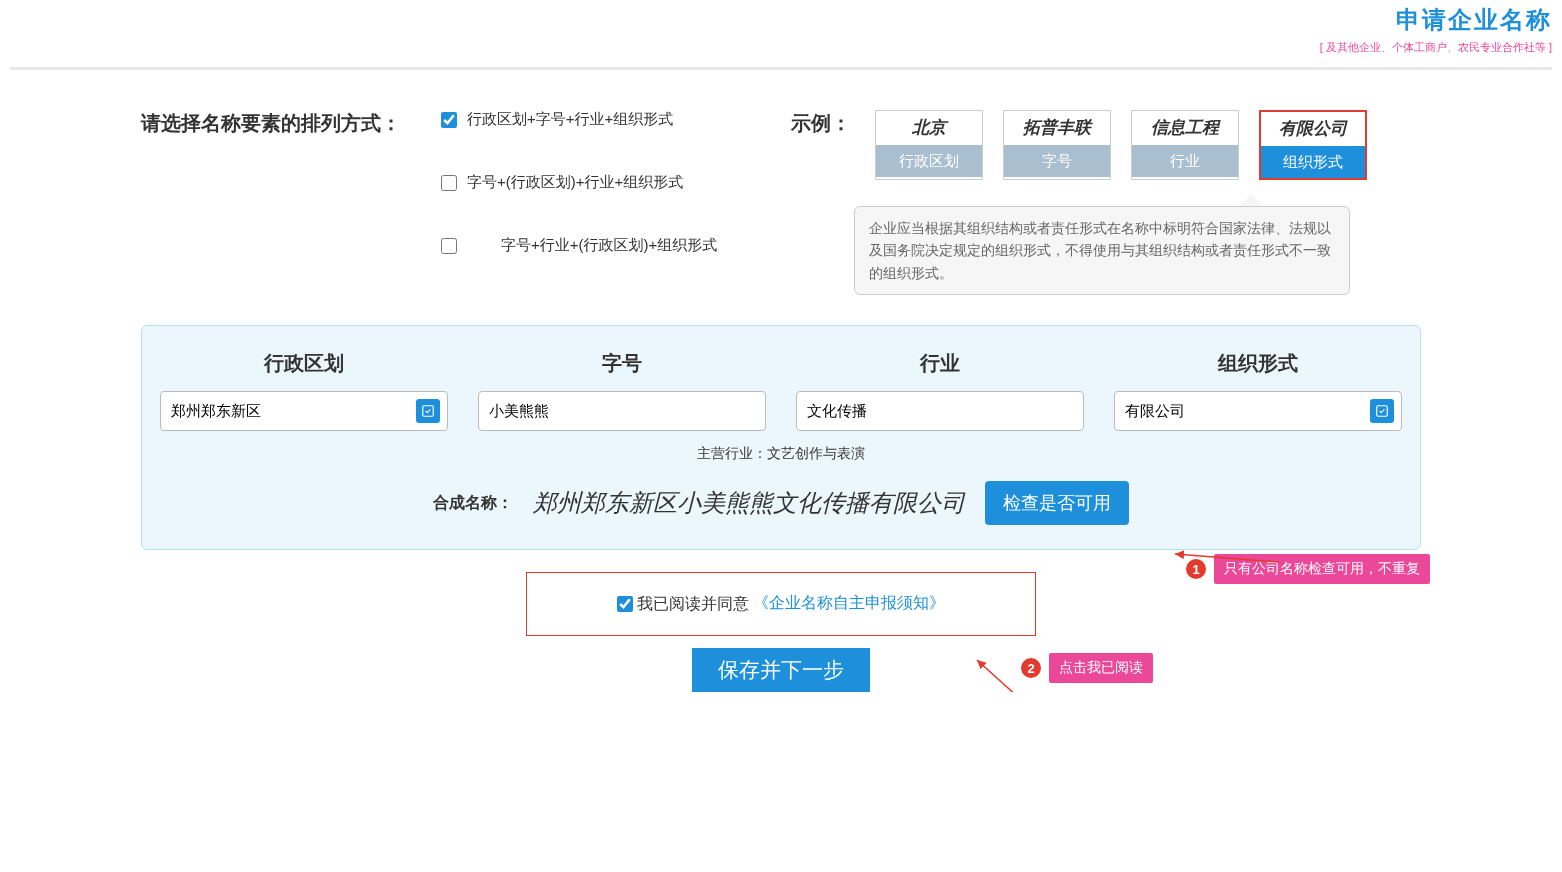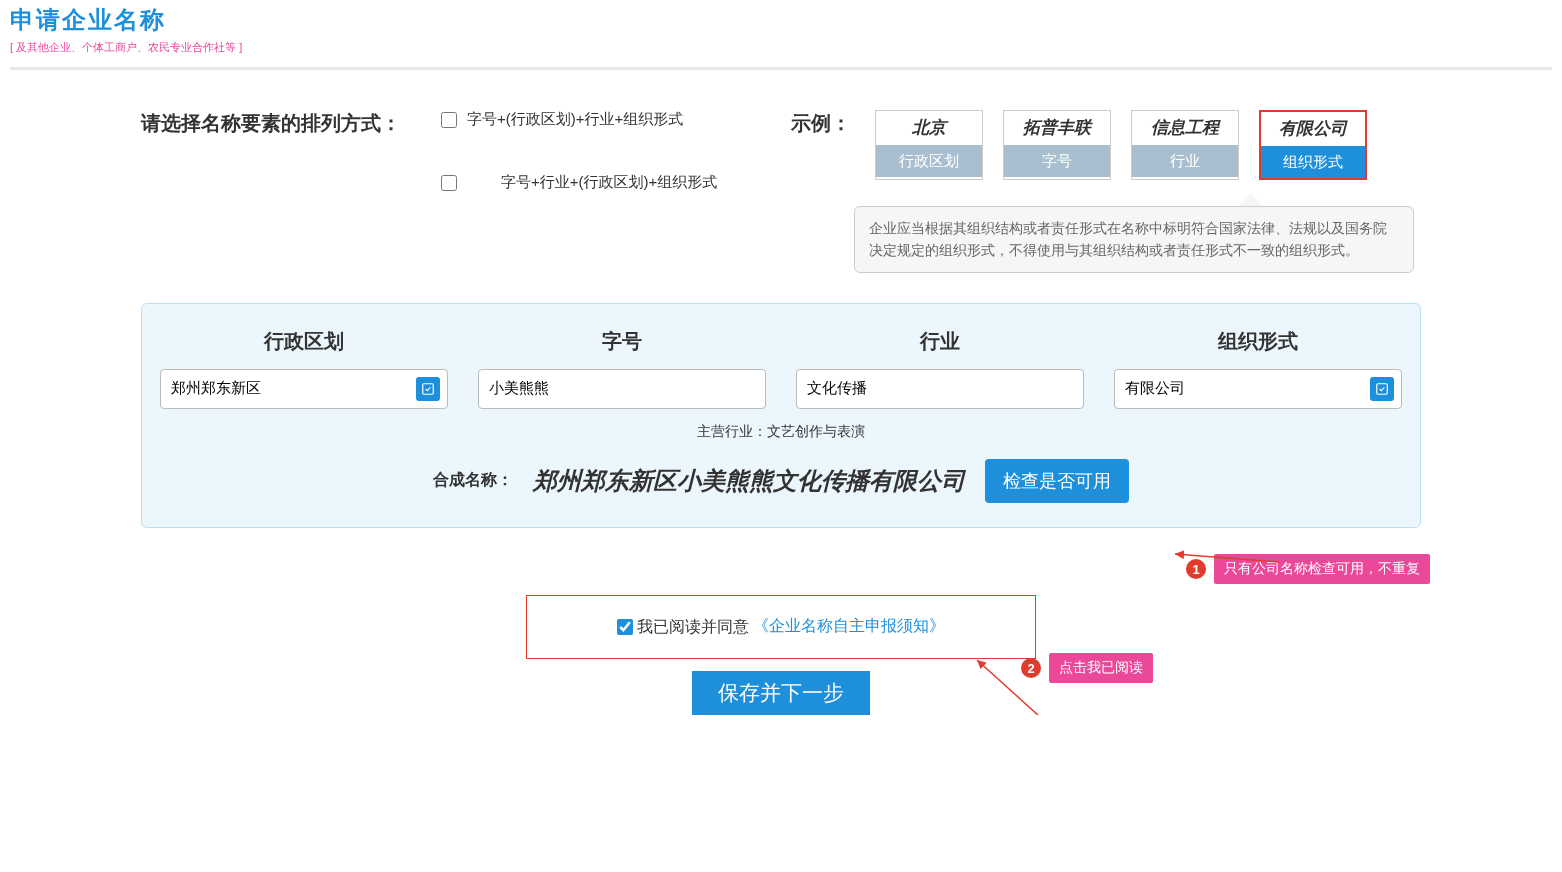--- a/index.html
+++ b/index.html
@@ -1,18 +1,18 @@
 <!DOCTYPE html>
 <html><head>
 <meta charset="utf-8">
 <style>
 * { box-sizing: border-box; margin: 0; padding: 0; }
 body { font-family: "Microsoft YaHei", Arial, sans-serif; font-size: 14px; color: #333; background: #fff; }
 
-.header { text-align: left; padding: 4px 0 12px; border-bottom: 3px solid #e8e8e8; margin: 0 10px; }
+.header { text-align: right; padding: 4px 0 12px; border-bottom: 3px solid #e8e8e8; margin: 0 10px; }
 .header h1 { color: #1d8fdb; font-size: 24px; font-weight: bold; letter-spacing: 2px; }
 .header .sub { color: #ec4899; font-size: 11px; margin-top: 4px; }
 
 .container { width: 1280px; margin: 0 auto; padding: 40px 0 0; position: relative; }
 
 .row1 { display: flex; align-items: flex-start; gap: 40px; margin-bottom: 30px; }
 .label-strong { font-size: 20px; font-weight: bold; white-space: nowrap; }
 .options { flex: 0 0 310px; }
 .option { display: flex; align-items: center; gap: 10px; margin-bottom: 44px; font-size: 15px; }
 .option:last-child { margin-bottom: 0; gap: 44px; }
@@ -20,39 +20,39 @@
 
 .example-wrap { flex: 1; }
 .example-top { display: flex; align-items: flex-start; gap: 24px; }
 .example-boxes { display: flex; gap: 20px; }
 .ebox { width: 108px; border: 1px solid #ccc; text-align: center; }
 .ebox.active { border: 2px solid #e33a2e; }
 .ebox .top { height: 34px; line-height: 34px; font-family: "STKaiti","KaiTi","楷体",serif; font-size: 17px; font-weight: bold; font-style: italic; }
 .ebox .bot { height: 32px; line-height: 32px; background: #a9bfcf; color: #fff; font-size: 15px; }
 .ebox.active .bot { background: #1d8fdb; }
 .tooltip-caret { width: 0; height: 0; border-left: 12px solid transparent; border-right: 12px solid transparent; border-bottom: 12px solid #f6f6f6; margin-left: 448px; margin-top: 14px; }
-.tooltip-box { border: 1px solid #ccc; border-radius: 6px; background: #f6f6f6; padding: 10px 14px; color: #666; font-size: 14px; line-height: 1.6; width: 560px; margin-left: 63px; }
+.tooltip-box { border: 1px solid #ccc; border-radius: 6px; background: #f6f6f6; padding: 10px 14px; color: #666; font-size: 14px; line-height: 1.6; width: 496px; margin-left: 63px; }
 
 .panel { background: #ecf7fd; border: 1px solid #b8dff4; border-radius: 6px; padding: 24px 18px; }
 .cols { display: flex; gap: 30px; margin-bottom: 10px; }
 .col { flex: 1; text-align: center; }
 .col h3 { font-size: 20px; font-weight: bold; margin-bottom: 14px; }
 .input-wrap { position: relative; }
 .col input { width: 100%; height: 40px; border: 1px solid #bbb; border-radius: 4px; padding: 0 40px 0 10px; font-size: 15px; background: #fff; }
 .input-icon { position: absolute; right: 8px; top: 8px; width: 24px; height: 24px; background: #1d8fdb; border-radius: 3px; display: flex; align-items: center; justify-content: center; }
 .input-icon svg { width: 14px; height: 14px; fill: none; stroke: #fff; stroke-width: 2; }
 .hint { text-align: center; font-size: 14px; color: #333; margin: 14px 0 18px; }
 
 .compose { display: flex; align-items: center; justify-content: center; gap: 20px; }
 .compose .lab { font-size: 16px; font-weight: bold; }
-.compose .name { font-family: "STKaiti","KaiTi","楷体",serif; font-size: 24px; font-weight: bold; font-style: italic; }
+.compose .name { font-family: "STKaiti","KaiTi","楷体",serif; font-size: 24px; font-weight: normal; font-style: italic; }
 .btn-check { background: #1d8fdb; color: #fff; border: none; border-radius: 4px; padding: 10px 18px; font-size: 18px; cursor: pointer; }
 
 .agree-wrap { text-align: center; margin-top: 22px; position: relative; }
-.agree-box { display: inline-block; border: 1px solid #e33a2e; padding: 20px 90px; margin-top: 45px; }
+.agree-box { display: inline-block; border: 1px solid #e33a2e; padding: 20px 90px; }
 .agree-box input { width: 16px; height: 16px; accent-color: #1d8fdb; vertical-align: middle; }
 .agree-box span { font-size: 16px; vertical-align: middle; }
 .agree-box a { color: #1d8fdb; text-decoration: none; font-size: 16px; }
 .btn-save { display: block; margin: 12px auto 0; background: #1d8fdb; color: #fff; border: none; padding: 8px 26px; font-size: 21px; cursor: pointer; }
 
 .annot { position: absolute; display: flex; align-items: center; gap: 8px; }
 .num-badge { width: 20px; height: 20px; background: #e33a2e; color: #fff; border-radius: 50%; display: inline-flex; align-items: center; justify-content: center; font-size: 13px; font-weight: bold; }
 .dark-tip { background: #ec4899; color: #fff; padding: 6px 10px; font-size: 14px; border-radius: 2px; white-space: nowrap; }
 .arrow-svg { position: absolute; pointer-events: none; }
 </style>
@@ -62,20 +62,24 @@
 <div class="header">
   <h1>申请企业名称</h1>
   <div class="sub">[ 及其他企业、个体工商户、农民专业合作社等 ]</div>
 </div>
 
 <div class="container">
 
   <div class="row1">
     <div class="label-strong">请选择名称要素的排列方式：</div>
     <div class="options">
+      <label class="option">
+        <input type="checkbox" checked="" style="">
+        <span>行政区划+字号+行业+组织形式</span>
+      </label>
       <label class="option">
         <input type="checkbox" style="">
         <span>字号+(行政区划)+行业+组织形式</span>
       </label>
       <label class="option">
         <input type="checkbox" style="">
         <span>字号+行业+(行政区划)+组织形式</span>
       </label>
     </div>
 

